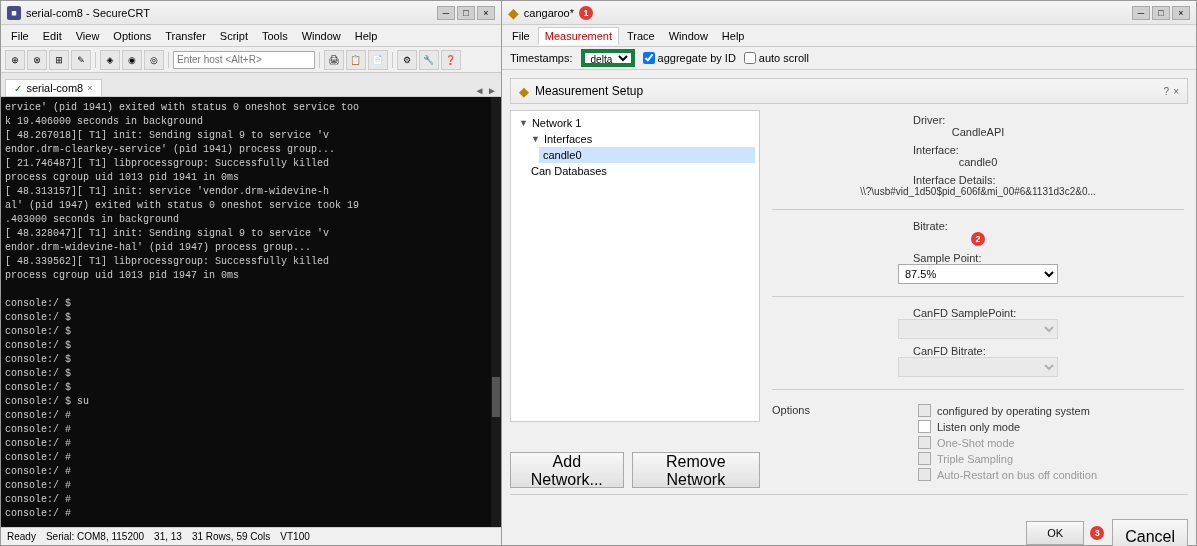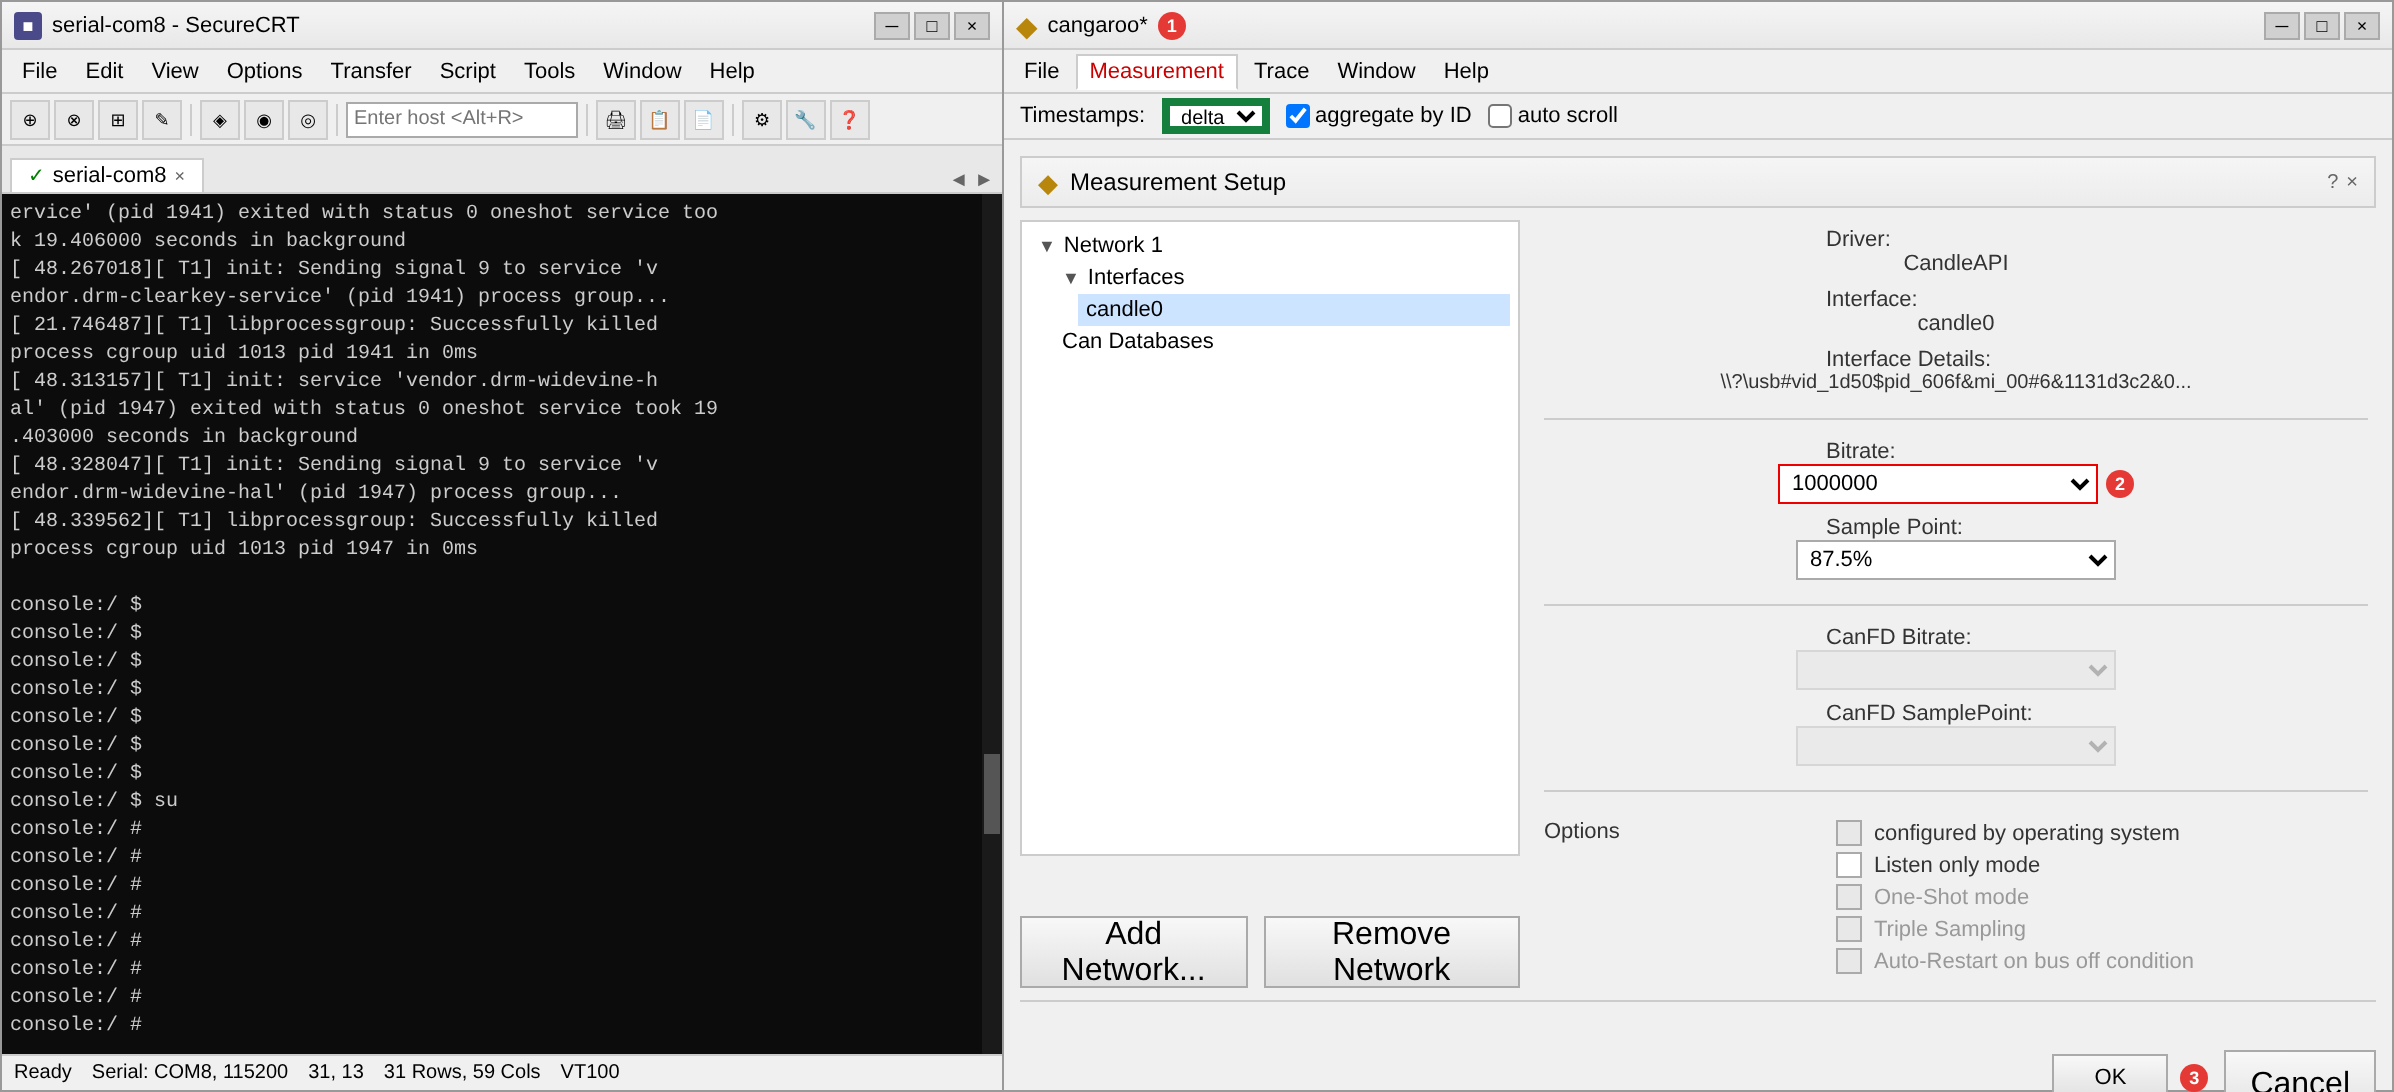--- a/index.html
+++ b/index.html
@@ -88,21 +88,21 @@
       display: flex;
       align-items: center;
       justify-content: center;
       font-size: 9px;
     }
     .toolbar-input {
       height: 18px;
       border: 1px solid #aaa;
       padding: 0 3px;
       font-size: 10px;
-      width: 116px;
+      width: 142px;
       background: white;
       color: #888;
     }
     .tab-bar {
       background: #e8e8e8;
       border-bottom: 1px solid #ccc;
       padding: 2px 4px 0;
       display: flex;
       align-items: flex-end;
       gap: 2px;
@@ -579,48 +579,42 @@
         <div class="config-row">
           <span class="config-label">Interface Details:</span>
           <span class="config-value" style="font-size:10px; color:#333; max-width:300px; overflow:hidden; text-overflow:ellipsis; white-space:nowrap;">\\?\usb#vid_1d50$pid_606f&amp;mi_00#6&amp;1131d3c2&amp;0...</span>
         </div>
 
         <hr class="section-divider">
 
         <div class="config-row">
           <span class="config-label">Bitrate:</span>
           <div style="display:flex; align-items:center; gap:4px;">
-            <select class="config-select">
-              <option>1000000</option>
-              <option>500000</option>
-              <option>250000</option>
-              <option>125000</option>
-            </select>
             <span class="red-badge">2</span>
           </div>
         </div>
         <div class="config-row">
           <span class="config-label">Sample Point:</span>
           <select class="config-select-normal">
             <option>87.5%</option>
             <option>75.0%</option>
             <option>62.5%</option>
           </select>
         </div>
 
         <hr class="section-divider">
 
         <div class="config-row">
-          <span class="config-label">CanFD Bitrate:</span>
+          <span class="config-label">CanFD SamplePoint:</span>
           <select class="config-select-disabled" disabled="">
             <option></option>
           </select>
         </div>
         <div class="config-row">
-          <span class="config-label">CanFD SamplePoint:</span>
+          <span class="config-label">CanFD Bitrate:</span>
           <select class="config-select-disabled" disabled="">
             <option></option>
           </select>
         </div>
 
         <hr class="section-divider">
 
         <div class="options-section">
           <div style="display:flex; align-items:flex-start; gap:16px;">
             <span class="config-label">Options</span>

